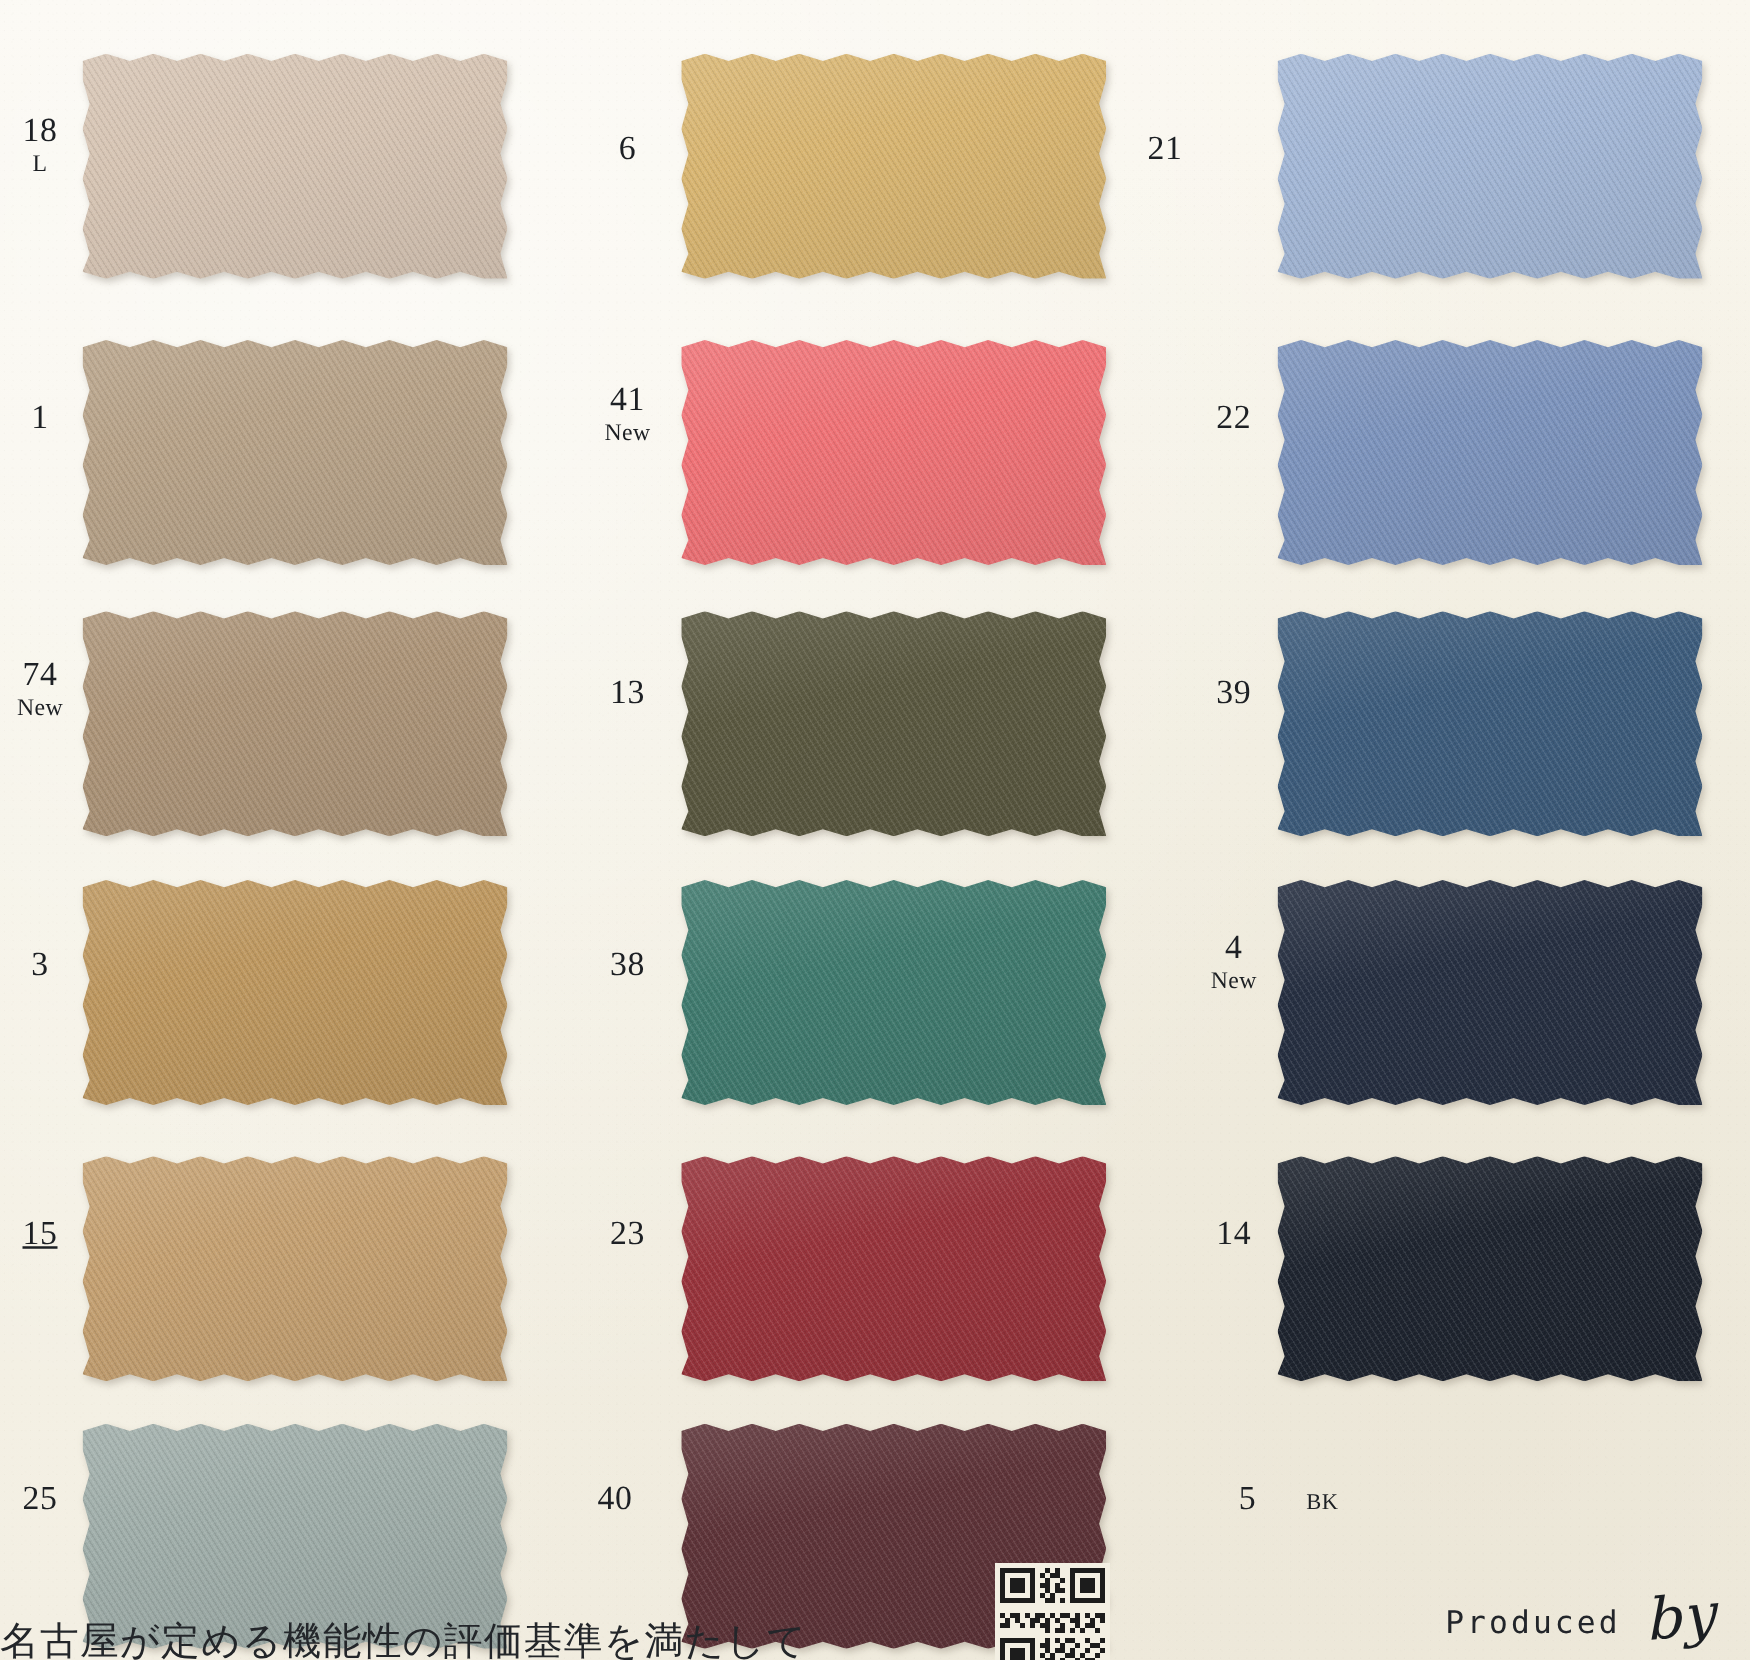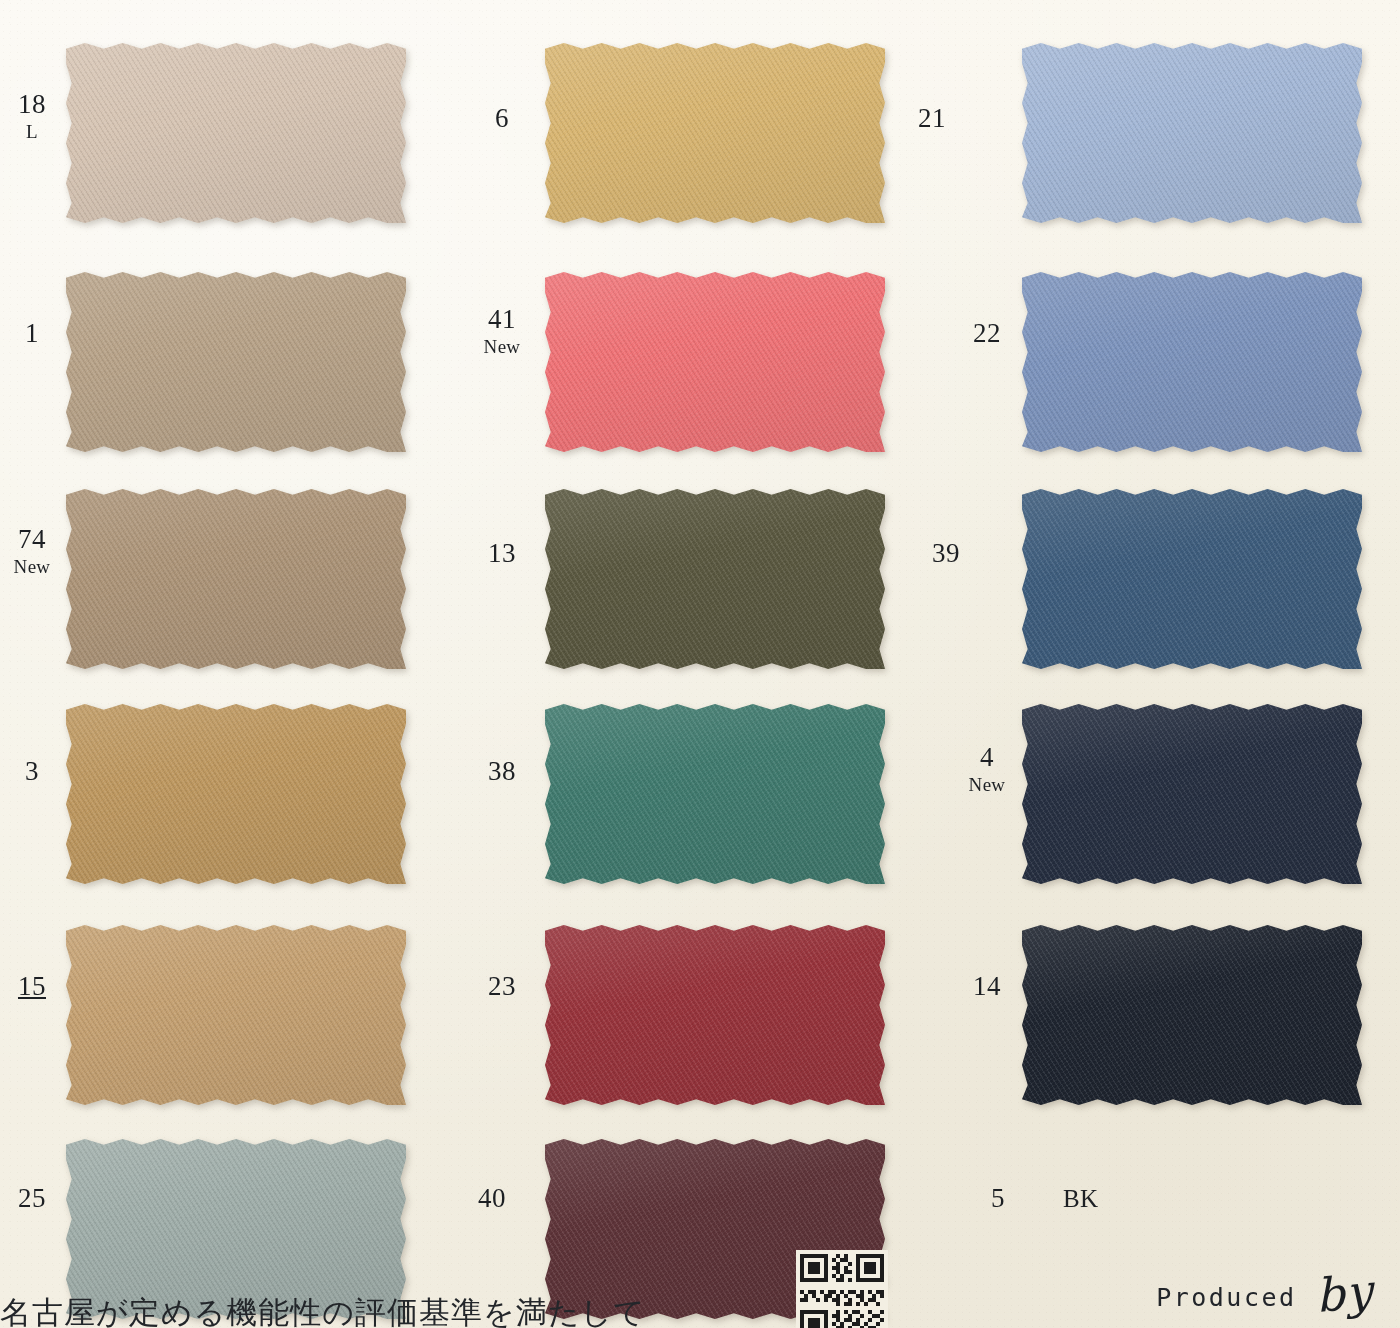--- a/index.html
+++ b/index.html
@@ -310,21 +310,21 @@
         <span class="code">22</span>
       </div>
       <div class="fabric" style="left: 1022px; top: 272px; width: 340px; height: 180px;">
         <div class="weave" style="--zig: 0.0px 5.7px,18.9px 0.0px,37.8px 5.7px,56.7px 0.0px,75.6px 5.7px,94.4px 0.0px,113.3px 5.7px,132.2px 0.0px,151.1px 5.7px,170.0px 0.0px,188.9px 5.7px,207.8px 0.0px,226.7px 5.7px,245.6px 0.0px,264.4px 5.7px,283.3px 0.0px,302.2px 5.7px,321.1px 0.0px,340.0px 5.7px,340.0px 20.0px,334.3px 40.0px,340.0px 60.0px,334.3px 80.0px,340.0px 100.0px,334.3px 120.0px,340.0px 140.0px,334.3px 160.0px,340.0px 180.0px,321.1px 180.0px,302.2px 174.3px,283.3px 180.0px,264.4px 174.3px,245.6px 180.0px,226.7px 174.3px,207.8px 180.0px,188.9px 174.3px,170.0px 180.0px,151.1px 174.3px,132.2px 180.0px,113.3px 174.3px,94.4px 180.0px,75.6px 174.3px,56.7px 180.0px,37.8px 174.3px,18.9px 180.0px,0.0px 174.3px,5.7px 160.0px,0.0px 140.0px,5.7px 120.0px,0.0px 100.0px,5.7px 80.0px,0.0px 60.0px,5.7px 40.0px,0.0px 20.0px; --c: #7c93bc;">
           <div class="base"></div>
           <div class="twill"></div>
           <div class="twill2"></div>
           <div class="shade"></div>
         </div>
       </div>
-      <div class="swatch-label no-tag" style="left: 914px; top: 540px; width: 64px;">
+      <div class="swatch-label no-tag" style="left: 955px; top: 540px; width: 64px;">
         <span class="code">39</span>
       </div>
       <div class="fabric" style="left: 1022px; top: 489px; width: 340px; height: 180px;">
         <div class="weave" style="--zig: 0.0px 5.7px,18.9px 0.0px,37.8px 5.7px,56.7px 0.0px,75.6px 5.7px,94.4px 0.0px,113.3px 5.7px,132.2px 0.0px,151.1px 5.7px,170.0px 0.0px,188.9px 5.7px,207.8px 0.0px,226.7px 5.7px,245.6px 0.0px,264.4px 5.7px,283.3px 0.0px,302.2px 5.7px,321.1px 0.0px,340.0px 5.7px,340.0px 20.0px,334.3px 40.0px,340.0px 60.0px,334.3px 80.0px,340.0px 100.0px,334.3px 120.0px,340.0px 140.0px,334.3px 160.0px,340.0px 180.0px,321.1px 180.0px,302.2px 174.3px,283.3px 180.0px,264.4px 174.3px,245.6px 180.0px,226.7px 174.3px,207.8px 180.0px,188.9px 174.3px,170.0px 180.0px,151.1px 174.3px,132.2px 180.0px,113.3px 174.3px,94.4px 180.0px,75.6px 174.3px,56.7px 180.0px,37.8px 174.3px,18.9px 180.0px,0.0px 174.3px,5.7px 160.0px,0.0px 140.0px,5.7px 120.0px,0.0px 100.0px,5.7px 80.0px,0.0px 60.0px,5.7px 40.0px,0.0px 20.0px; --c: #3d5c7c;">
           <div class="base"></div>
           <div class="twill"></div>
           <div class="twill2"></div>
           <div class="shade"></div>
         </div>
       </div>
@@ -344,21 +344,21 @@
         <span class="code">14</span>
       </div>
       <div class="fabric" style="left: 1022px; top: 925px; width: 340px; height: 180px;">
         <div class="weave" style="--zig: 0.0px 5.7px,18.9px 0.0px,37.8px 5.7px,56.7px 0.0px,75.6px 5.7px,94.4px 0.0px,113.3px 5.7px,132.2px 0.0px,151.1px 5.7px,170.0px 0.0px,188.9px 5.7px,207.8px 0.0px,226.7px 5.7px,245.6px 0.0px,264.4px 5.7px,283.3px 0.0px,302.2px 5.7px,321.1px 0.0px,340.0px 5.7px,340.0px 20.0px,334.3px 40.0px,340.0px 60.0px,334.3px 80.0px,340.0px 100.0px,334.3px 120.0px,340.0px 140.0px,334.3px 160.0px,340.0px 180.0px,321.1px 180.0px,302.2px 174.3px,283.3px 180.0px,264.4px 174.3px,245.6px 180.0px,226.7px 174.3px,207.8px 180.0px,188.9px 174.3px,170.0px 180.0px,151.1px 174.3px,132.2px 180.0px,113.3px 174.3px,94.4px 180.0px,75.6px 174.3px,56.7px 180.0px,37.8px 174.3px,18.9px 180.0px,0.0px 174.3px,5.7px 160.0px,0.0px 140.0px,5.7px 120.0px,0.0px 100.0px,5.7px 80.0px,0.0px 60.0px,5.7px 40.0px,0.0px 20.0px; --c: #1e242f;">
           <div class="base"></div>
           <div class="twill"></div>
           <div class="twill2"></div>
           <div class="shade"></div>
         </div>
       </div>
-      <div class="swatch-label" style="left: 955px; top: 1185px; width: 230px; text-align: left; padding-left: 36px;"><span class="code" style="display: inline-block;">5</span><span class="tagline" style="display: inline-block; margin-top: 0px; margin-left: 58px; font-size: 25px;">BK</span></div>
+      <div class="swatch-label" style="left: 955px; top: 1185px; width: 230px; text-align: left; padding-left: 36px;"><span class="code" style="display: inline-block;">5</span><span class="tagline" style="display: inline-block; margin-top: 0px; margin-left: 40px; font-size: 18px;">BK</span></div>
     </div>
 
   <div id="bottom-jp">名古屋が定める機能性の評価基準を満たしています</div>
 
   <svg id="qr-code" viewBox="0 0 23 23" shape-rendering="crispEdges">
     <rect x="0" y="0" width="23" height="23" fill="#f3efe3"></rect>
     <g fill="#1c1c1c">
       <rect x="1" y="1" width="7" height="7"></rect>
       <rect x="15" y="1" width="7" height="7"></rect>
       <rect x="1" y="15" width="7" height="7"></rect>

